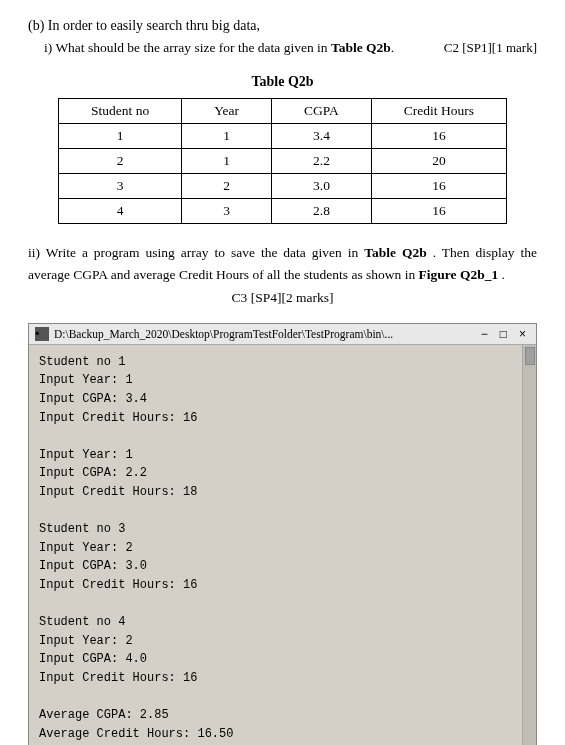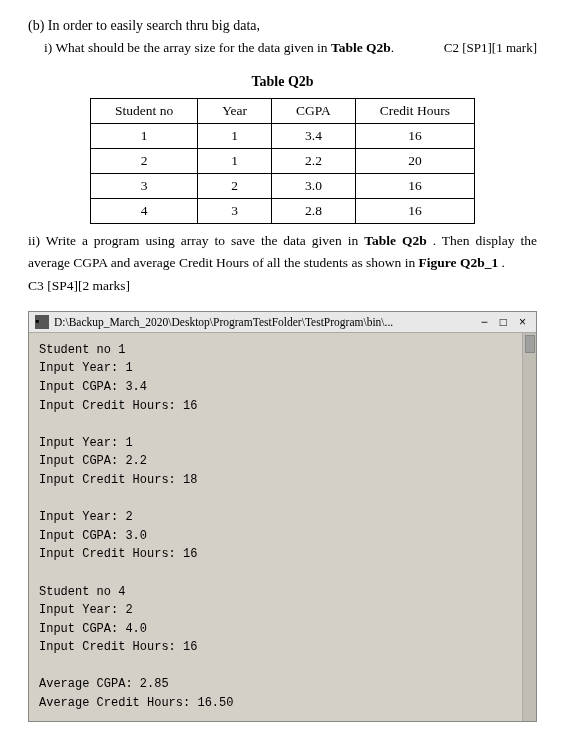--- a/index.html
+++ b/index.html
@@ -31,34 +31,34 @@
       font-size: 14px;
       margin: 10px 0 8px 0;
     }
     .data-table {
       border-collapse: collapse;
       margin: 0 auto;
       font-size: 13.5px;
     }
     .data-table th, .data-table td {
       border: 1px solid #000;
-      padding: 4px 24px;
+      padding: 4px 32px;
       text-align: center;
     }
     .data-table th {
       font-weight: normal;
     }
     .part-ii {
-      margin-top: 6px;
+      margin-top: 18px;
       font-size: 13.5px;
       line-height: 1.6;
       text-align: justify;
     }
     .part-ii .marks-c3 {
-      text-align: left;
+      text-align: center;
       display: block;
       margin-top: 2px;
     }
     .window-container {
       border: 1.5px solid #888;
       margin-top: 14px;
       width: 100%;
       background: #f0f0f0;
     }
     .window-titlebar {
@@ -191,20 +191,21 @@
     <div class="window-body" id="window-body" style="flex:1;">
         <div>Student no 1</div>
         <div>Input Year: 1</div>
         <div>Input CGPA: 3.4</div>
         <div>Input Credit Hours: 16</div>
         <div>&nbsp;</div>
         <div>Input Year: 1</div>
         <div>Input CGPA: 2.2</div>
         <div>Input Credit Hours: 18</div>
         <div>&nbsp;</div>
+        <div>Student no 3</div>
         <div>Input Year: 2</div>
         <div>Input CGPA: 3.0</div>
         <div>Input Credit Hours: 16</div>
         <div>&nbsp;</div>
         <div>Student no 4</div>
         <div>Input Year: 2</div>
         <div>Input CGPA: 4.0</div>
         <div>Input Credit Hours: 16</div>
         <div>&nbsp;</div>
         <div>Average CGPA: 2.85</div>

